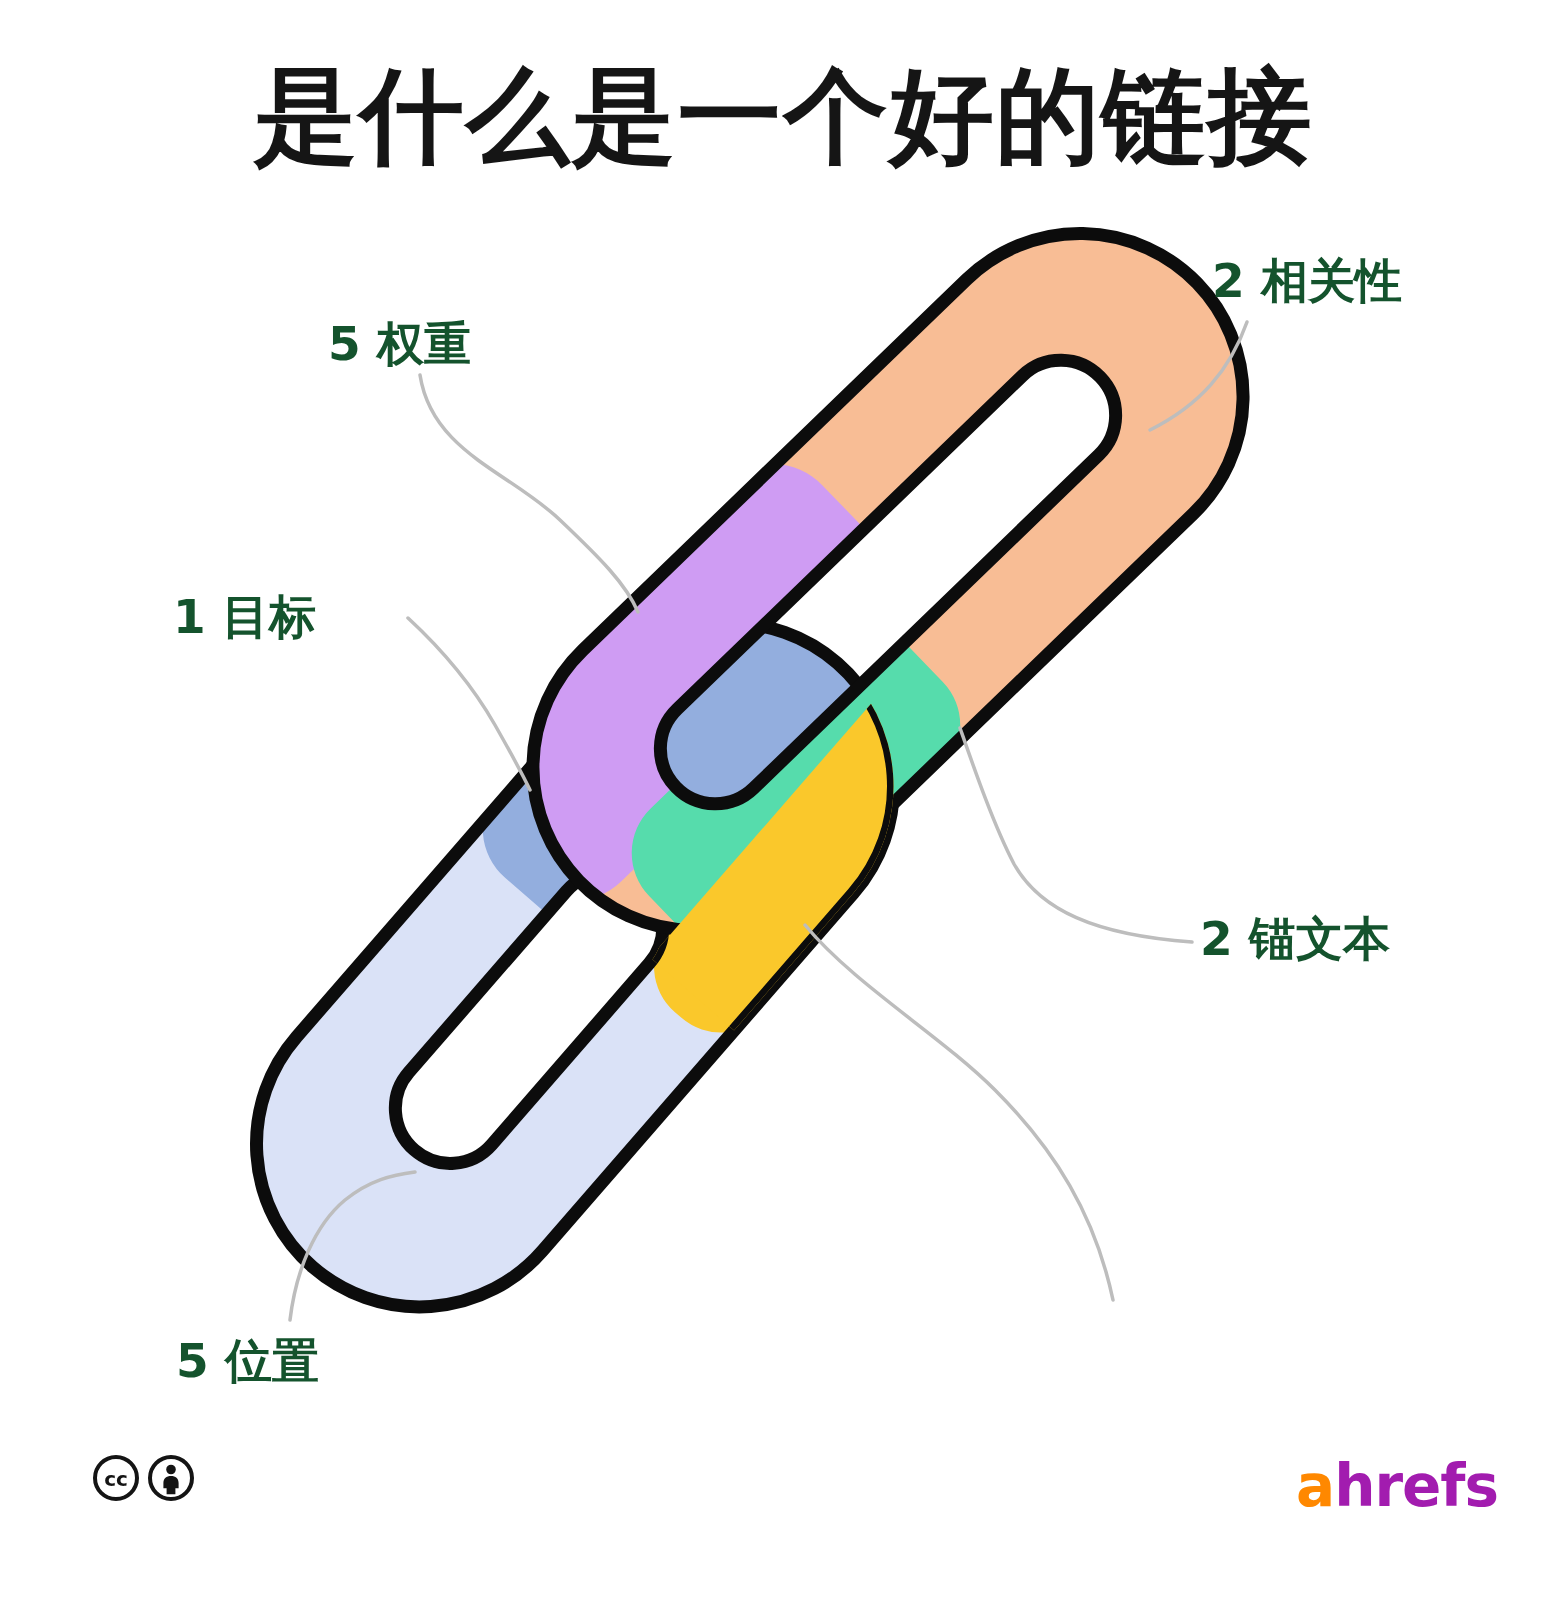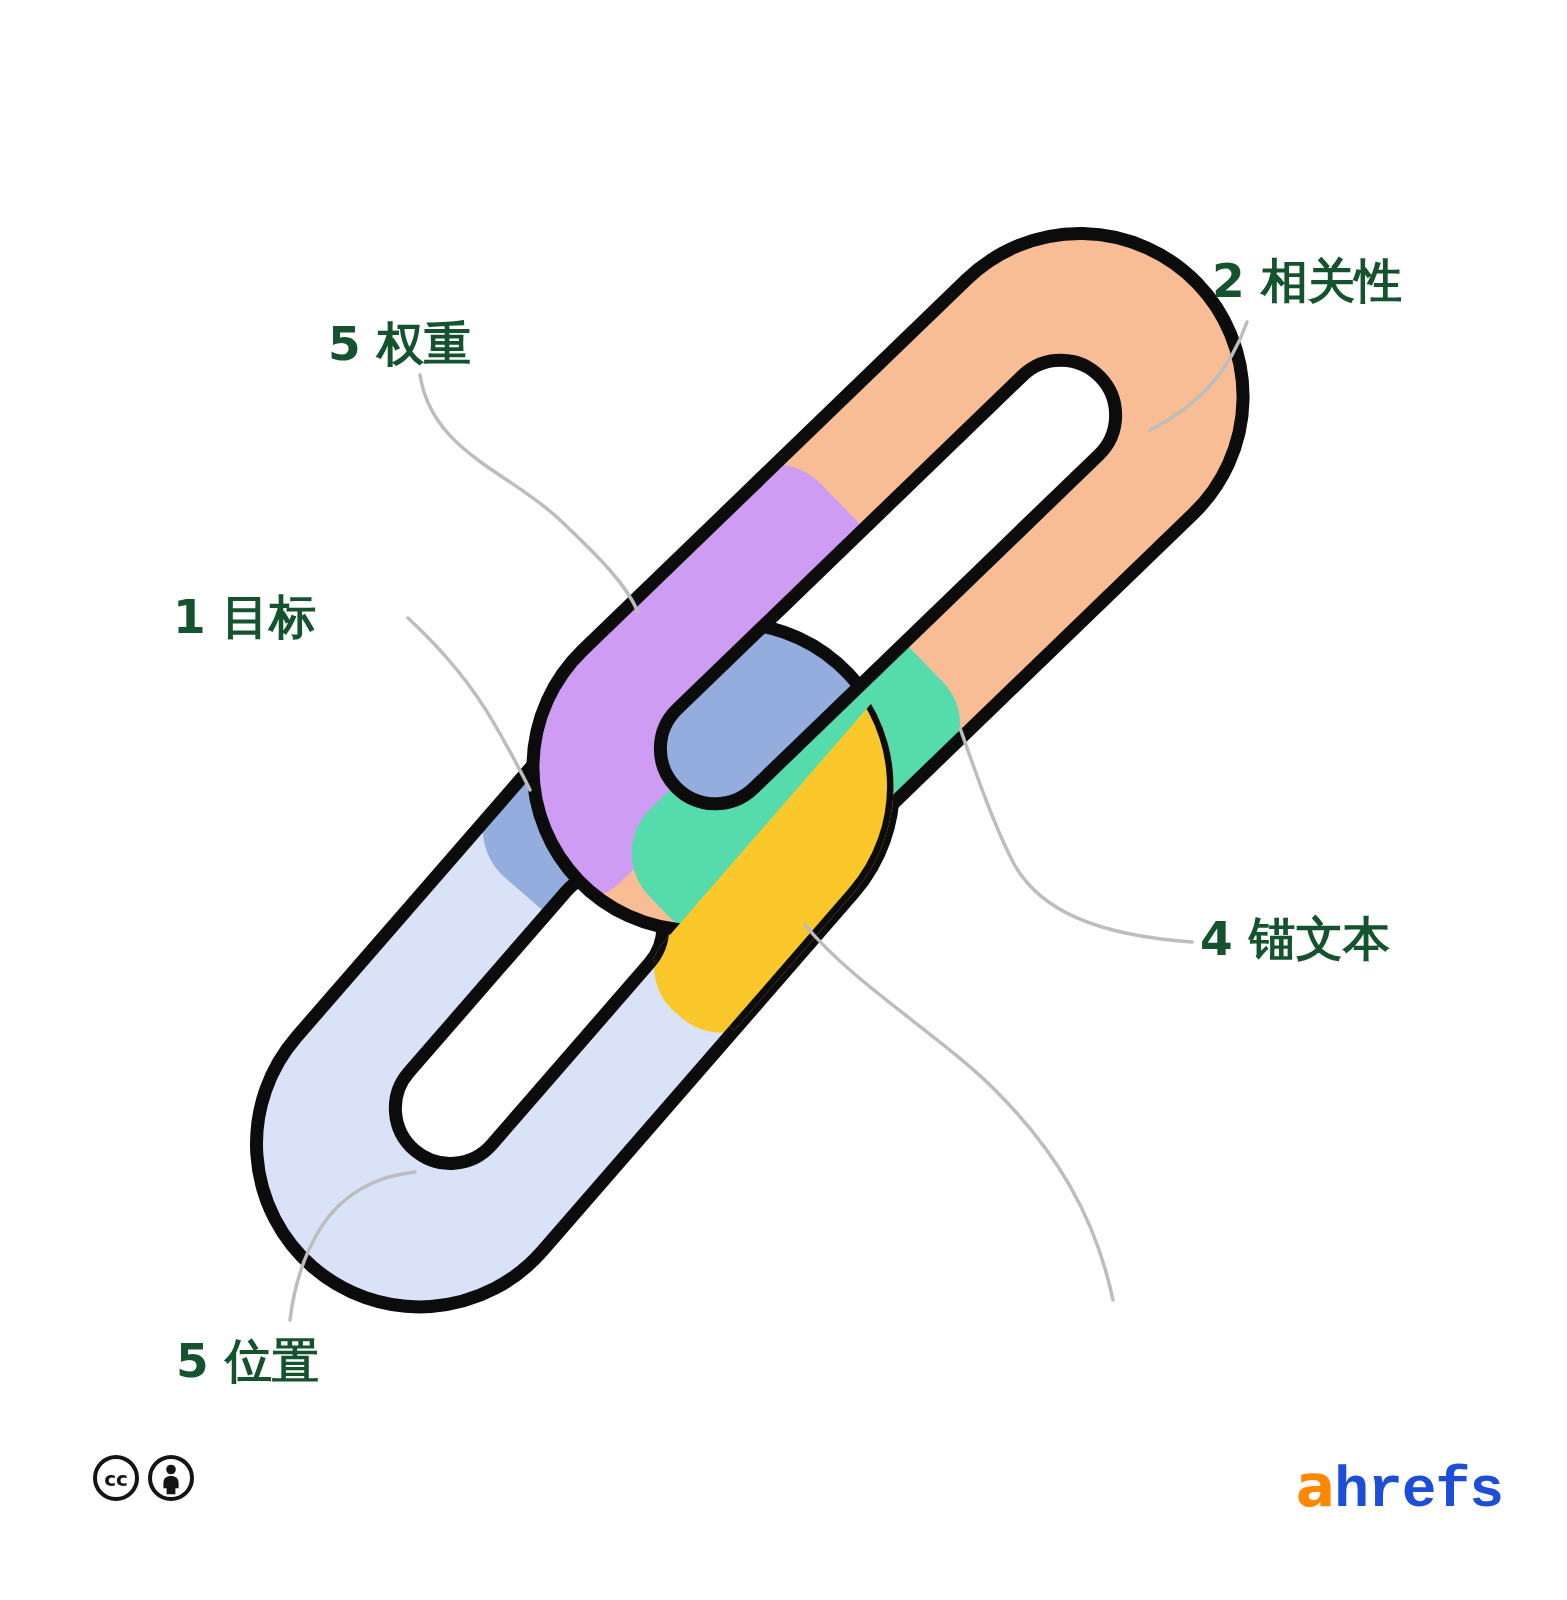--- a/index.html
+++ b/index.html
@@ -18,21 +18,21 @@
   .lbl-relevance{left:1212px;top:250px;}
   .lbl-destination{left:173px;top:586px;}
   .lbl-anchor{left:1200px;top:908px;}
   .lbl-follow{left:848px;top:1306px;}
   .lbl-placement{left:176px;top:1330px;}
   .svg-layer{position:absolute;left:0;top:0;}
   .brand{
     position:absolute;left:1296px;top:1452px;font-size:58px;font-weight:700;letter-spacing:-1px;
   }
   .brand .a{color:#FF8800;}
-  .brand .rest{color:#1d4ed8;font-family:Liberation Mono, monospace;}
+  .brand .rest{color:#a21caf;}
 </style>
 </head>
 <body>
 
 <div class="canvas">
 
   <svg class="svg-layer" width="1567" height="1600" viewBox="0 0 1567 1600" aria-hidden="true">
     <defs>
       <clipPath id="clipA" clipPathUnits="userSpaceOnUse">
         <path clip-rule="evenodd" transform="translate(888,582) rotate(-44)" d="M-267,-163 L267,-163 A163,163 0 0 1 267,163 L-267,163 A163,163 0 0 1 -267,-163 Z M-240,-55 L240,-55 A55,55 0 0 1 240,55 L-240,55 A55,55 0 0 1 -240,-55 Z"></path>
@@ -85,22 +85,23 @@
       <circle cx="116" cy="1478" r="21" fill="none" stroke="#141414" stroke-width="4"></circle>
       <text x="116" y="1486" font-size="20" font-weight="bold" text-anchor="middle" fill="#141414">cc</text>
     </g>
     <g>
       <circle cx="171" cy="1478" r="21" fill="none" stroke="#141414" stroke-width="4"></circle>
       <circle cx="171" cy="1469.5" r="4.8" fill="#141414"></circle>
       <path fill="#141414" d="M 171,1476 c 4.6,0 7.6,2.6 7.6,7 l 0,5.2 -3.2,0 0,6 -8.8,0 0,-6 -3.2,0 0,-5.2 c 0,-4.4 3,-7 7.6,-7 z"></path>
     </g>
   </svg>
 
+  <div class="title">是什么是一个好的链接</div>
 
   <div class="callout lbl-weight">5 权重</div>
   <div class="callout lbl-relevance">2 相关性</div>
   <div class="callout lbl-destination">1 目标</div>
-  <div class="callout lbl-anchor">4 锚文本</div>
+  <div class="callout lbl-anchor">2 锚文本</div>
   <div class="callout lbl-placement">5 位置</div>
 
   <div class="brand"><span class="a">a</span><span class="rest">hrefs</span></div>
 
 </div>
 
 </body></html>

